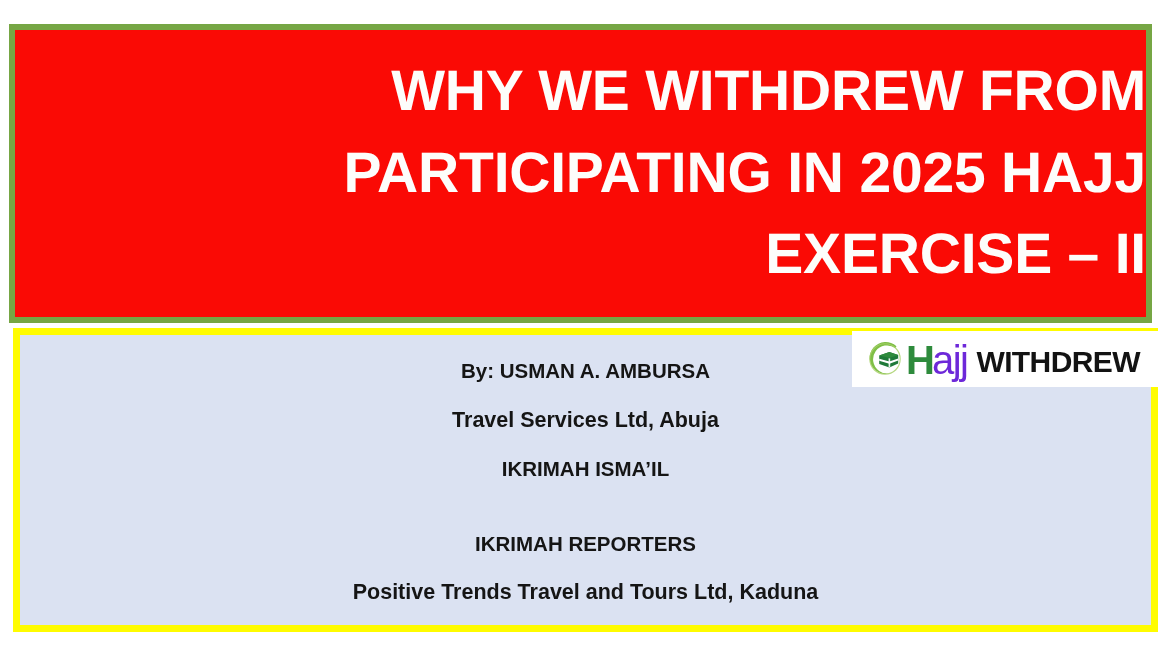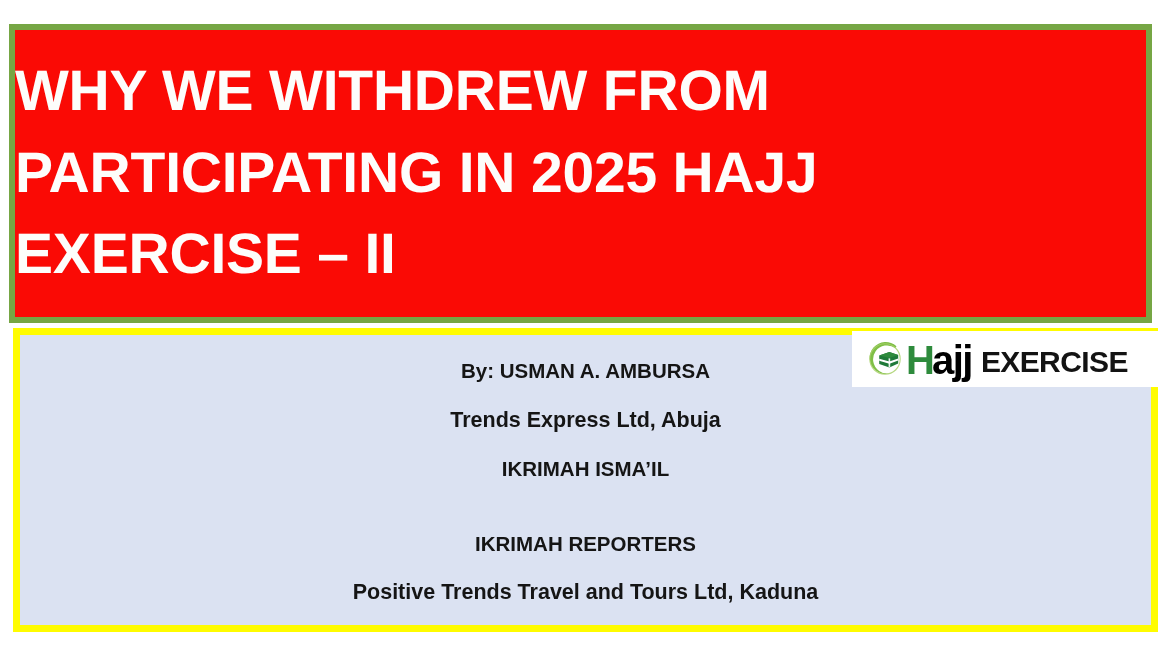--- a/index.html
+++ b/index.html
@@ -20,21 +20,21 @@
   #title-box{
     position:absolute;
     left:9px;
     top:24px;
     width:1143px;
     height:299px;
     background:#FA0A05;
     border:6px solid #76A644;
     display:flex;
     flex-direction:column;
-    align-items:flex-start;
+    align-items:flex-end;
     justify-content:center;
   }
   .title-line{
     color:#FDFDFB;
     font-weight:bold;
     font-size:57px;
     line-height:1.43;
     letter-spacing:-0.2px;
     text-align:center;
     white-space:nowrap;
@@ -100,22 +100,22 @@
   }
   #logo-h{
     font-size:40px;
     font-weight:bold;
     color:#2E8B3C;
     letter-spacing:-2px;
     transform:translateY(1px);
   }
   #logo-ajj{
     font-size:40px;
-    font-weight:bold;
-    color:#000000;
+    font-weight:normal;
+    color:#6d28d9;
     letter-spacing:-1.5px;
     margin-left:-1px;
     transform:translateY(1px);
   }
   #logo-reporters{
     font-size:30px;
     font-weight:bold;
     color:#131313;
     letter-spacing:-0.6px;
     margin-left:9px;
@@ -129,21 +129,21 @@
 
   <div id="title-box">
     <div class="title-line">WHY WE WITHDREW FROM</div>
     <div class="title-line">PARTICIPATING IN 2025 HAJJ</div>
     <div class="title-line">EXERCISE – II</div>
   </div>
 
   <div id="body-box">
     <div class="credit-line person">By: USMAN A. AMBURSA</div>
     <div class="spacer-1"></div>
-    <div class="credit-line company">Trends Express Ltd, Abuja</div>
+    <div class="credit-line company">Travel Services Ltd, Abuja</div>
     <div class="spacer-2"></div>
     <div class="credit-line person">IKRIMAH ISMA’IL</div>
     <div class="spacer-3"></div>
     <div class="spacer-4"></div>
     <div class="credit-line person">IKRIMAH REPORTERS</div>
     <div class="spacer-5"></div>
     <div class="credit-line company">Positive Trends Travel and Tours Ltd, Kaduna</div>
   </div>
 
   <div id="logo">
@@ -156,17 +156,17 @@
 
       <path d="M14.2 16.4 L24.4 13.0 L33.2 16.0 L24.4 19.1 Z" fill="#2E8B3C"></path>
 
       <path d="M14.2 19.7 L24.4 22.6 L33.2 19.5 L33.2 21.6 L24.4 24.7 L14.2 21.8 Z" fill="#FFFFFF"></path>
 
       <path d="M23.6 19.2 L25.2 19.6 L25.2 28.1 L23.6 28.6 Z" fill="#FFFFFF" opacity="0.9"></path>
     </svg>
     <div id="logo-wordmark">
       <span id="logo-h">H</span>
       <span id="logo-ajj">ajj</span>
-      <span id="logo-reporters">EXERCISE</span>
+      <span id="logo-reporters">WITHDREW</span>
     </div>
   </div>
 
 </div>
 
 </body></html>

